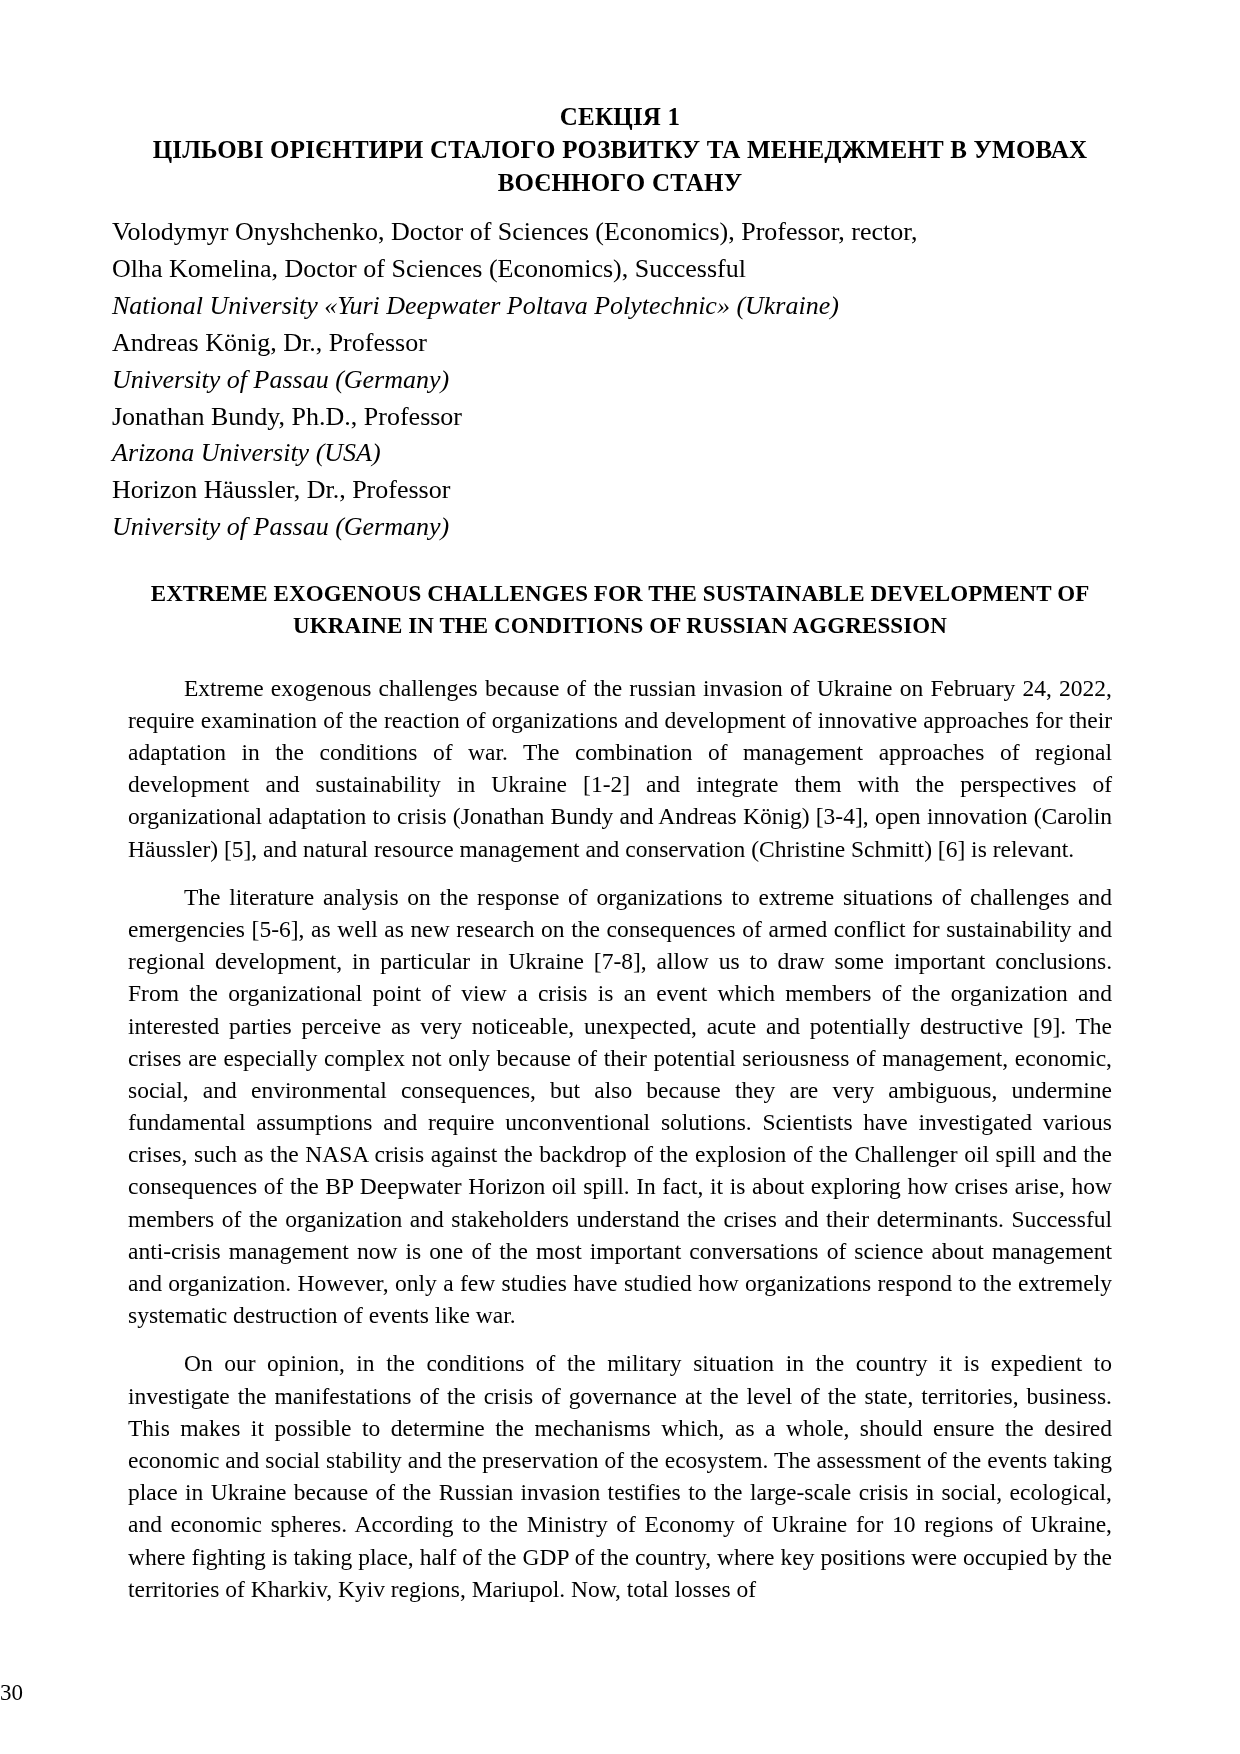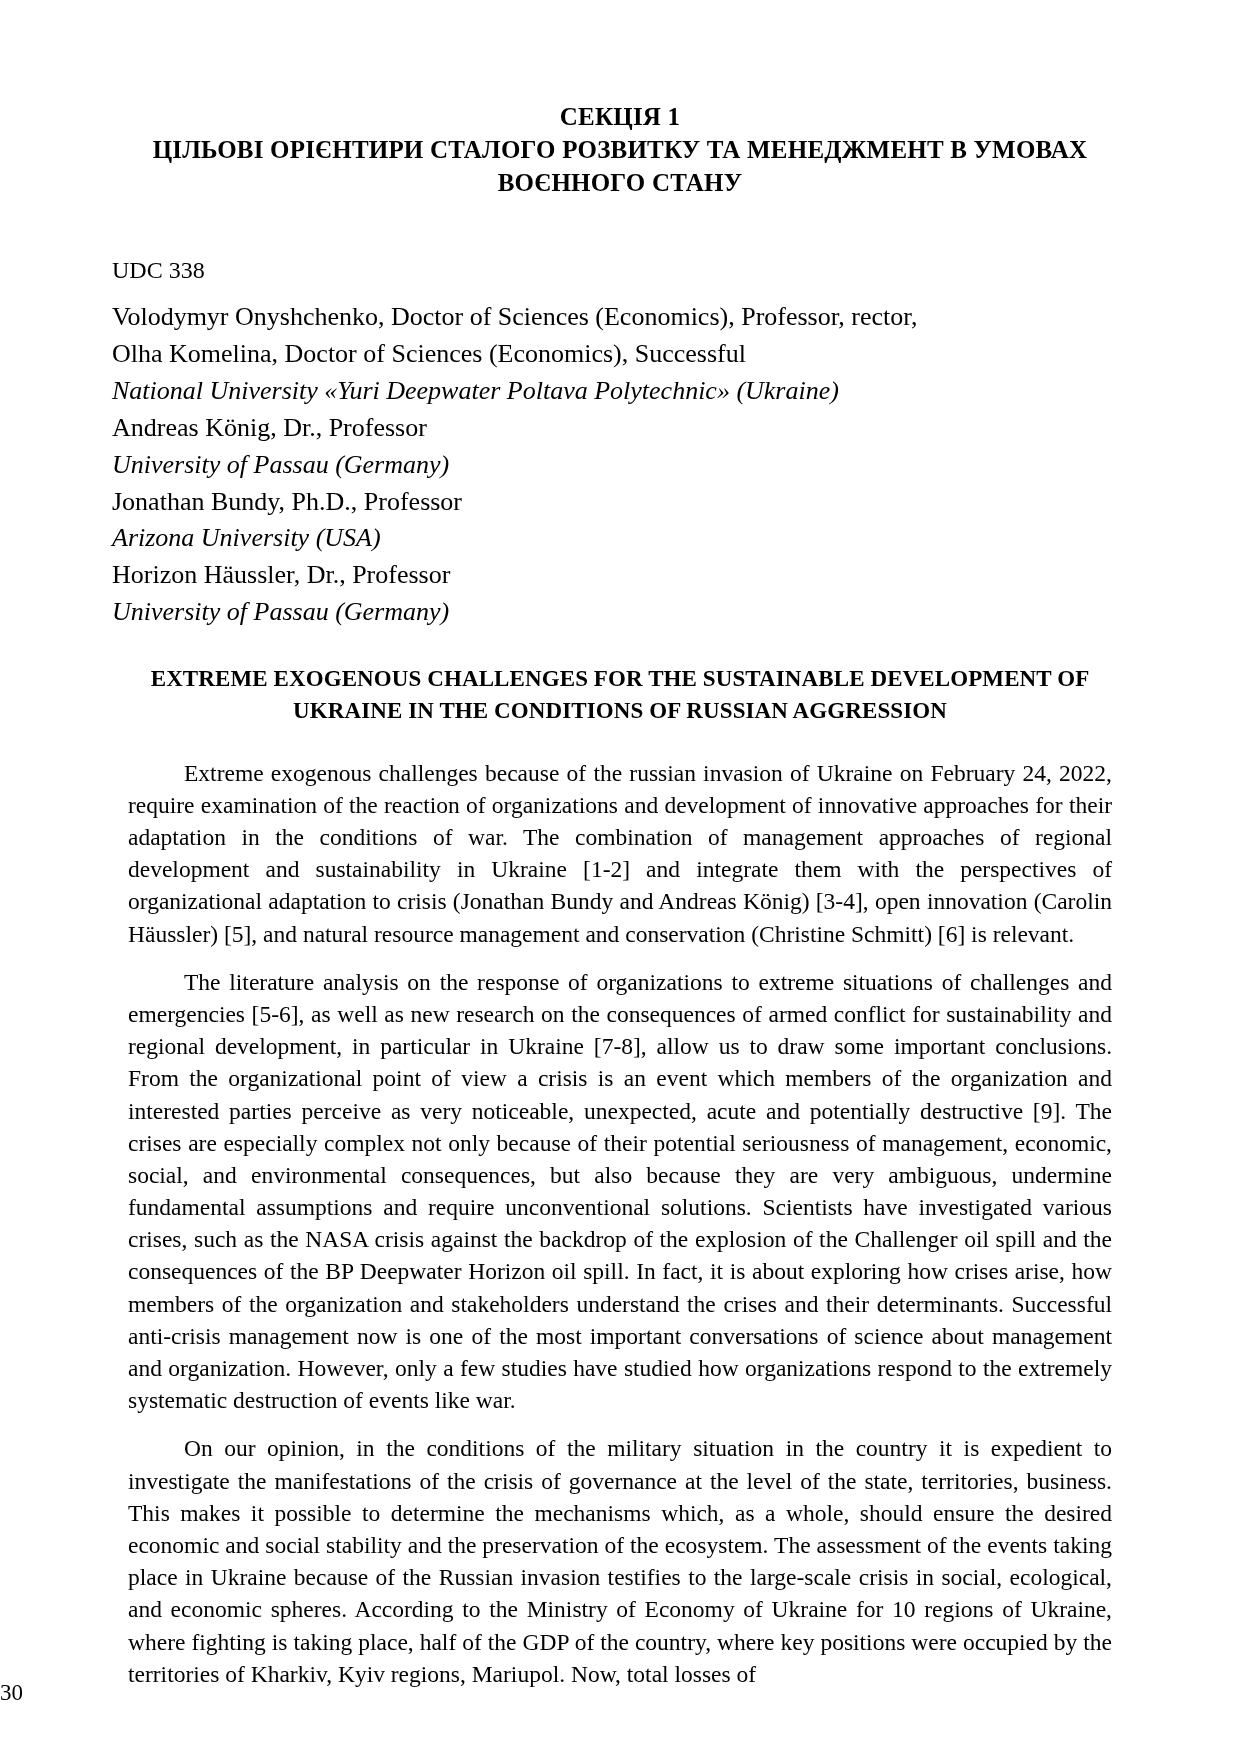--- a/index.html
+++ b/index.html
@@ -80,21 +80,20 @@
 </head>
 <body>
 
 <div class="page">
 
   <div class="section-header">
     <span class="line1">СЕКЦІЯ 1</span>
     <span class="line2">ЦІЛЬОВІ ОРІЄНТИРИ СТАЛОГО РОЗВИТКУ ТА  МЕНЕДЖМЕНТ В УМОВАХ ВОЄННОГО СТАНУ</span>
   </div>
 
-  <div class="udc">UDC 338</div>
 
   <div class="authors">
     <div>Volodymyr Onyshchenko, Doctor of Sciences (Economics), Professor, rector,</div>
     <div>Olha Komelina, Doctor of Sciences (Economics), Successful</div>
     <div class="ital">National University «Yuri Deepwater Poltava Polytechnic» (Ukraine)</div>
     <div>Andreas König, Dr., Professor</div>
     <div class="ital">University of Passau (Germany)</div>
     <div>Jonathan Bundy, Ph.D., Professor</div>
     <div class="ital">Arizona University (USA)</div>
     <div>Horizon Häussler, Dr., Professor</div>

